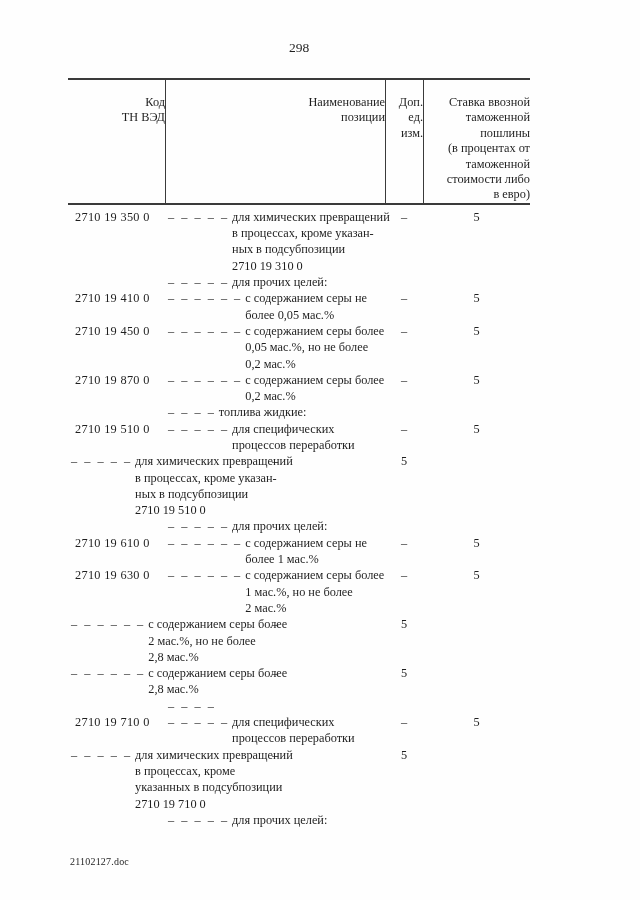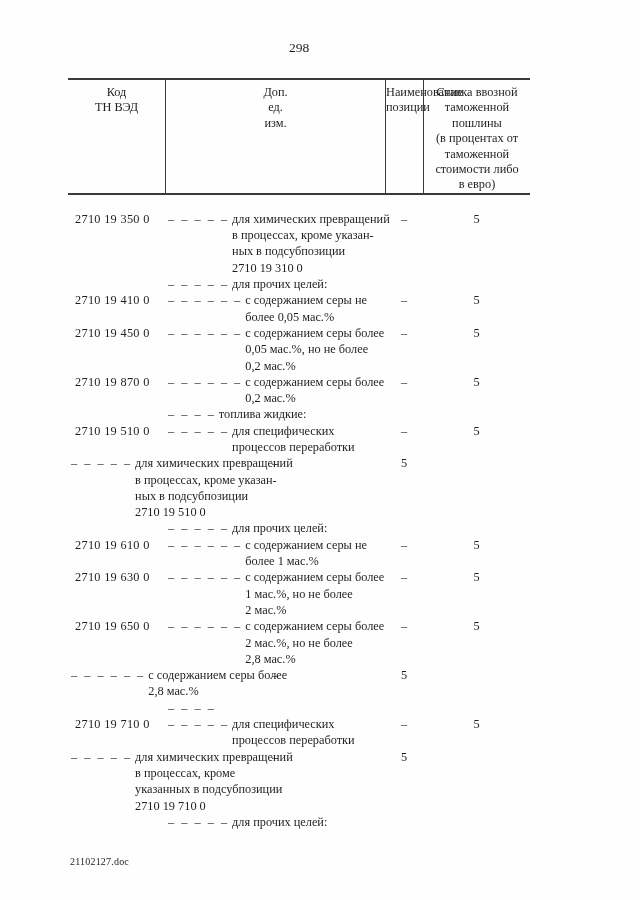--- a/index.html
+++ b/index.html
@@ -18,24 +18,24 @@
 
   .tariff-table { position:absolute; left:68px; top:78px; width:462px; }
 
   .thead {
     display:grid; grid-template-columns:97px 220px 38px 107px;
     border-top:2px solid var(--line);
     border-bottom:2px solid var(--line);
     min-height:113px;
     font-size:12.3px; line-height:15.4px;
   }
-  .th { text-align:center; white-space:pre-line; padding-top:5px; }
+  .th { text-align:right; white-space:pre-line; padding-top:15px; }
   .th + .th { border-left:1px solid var(--line); }
 
-  .tbody { padding-top:16px; font-size:12.3px; line-height:16.3px; }
+  .tbody { padding-top:4px; font-size:12.3px; line-height:16.3px; }
   .tr { display:grid; grid-template-columns:97px 220px 38px 107px; }
   .td-code { padding-left:7px; white-space:pre; letter-spacing:0.3px; }
   .td-name { display:flex; align-items:flex-start; padding-left:3px; }
   .dashes { white-space:pre; word-spacing:4px; margin-right:5px; flex:none; }
   .nm { white-space:pre; }
   .td-unit, .td-rate { text-align:center; }
 
   .doc-footer {
     position:absolute; left:70px; top:856px;
     font-size:10px; letter-spacing:0.2px;
@@ -45,25 +45,25 @@
 <body>
 
 <div class="page">
 
   <div class="page-number">298</div>
 
   <div class="tariff-table">
     <div class="thead">
       <div class="th">Код
 ТН ВЭД</div>
+      <div class="th">Наименование
+позиции</div>
       <div class="th">Доп.
 ед.
 изм.</div>
-      <div class="th">Наименование
-позиции</div>
       <div class="th">Ставка ввозной
 таможенной
 пошлины
 (в процентах от
 таможенной
 стоимости либо
 в евро)</div>
     </div>
     <div class="tbody" id="table-body">
         <div class="tr">
@@ -172,21 +172,20 @@
     <div class="td td-name">
       <span class="dashes">– – – – – –</span>
       <span class="nm">с содержанием серы более
 1 мас.%, но не более
 2 мас.%</span>
     </div>
     <div class="td td-unit">–</div>
     <div class="td td-rate">5</div>
   </div>
         <div class="tr">
-    <div class="td td-code">2710 19 650 0</div>
     <div class="td td-name">
       <span class="dashes">– – – – – –</span>
       <span class="nm">с содержанием серы более
 2 мас.%, но не более
 2,8 мас.%</span>
     </div>
     <div class="td td-unit">–</div>
     <div class="td td-rate">5</div>
   </div>
         <div class="tr">

